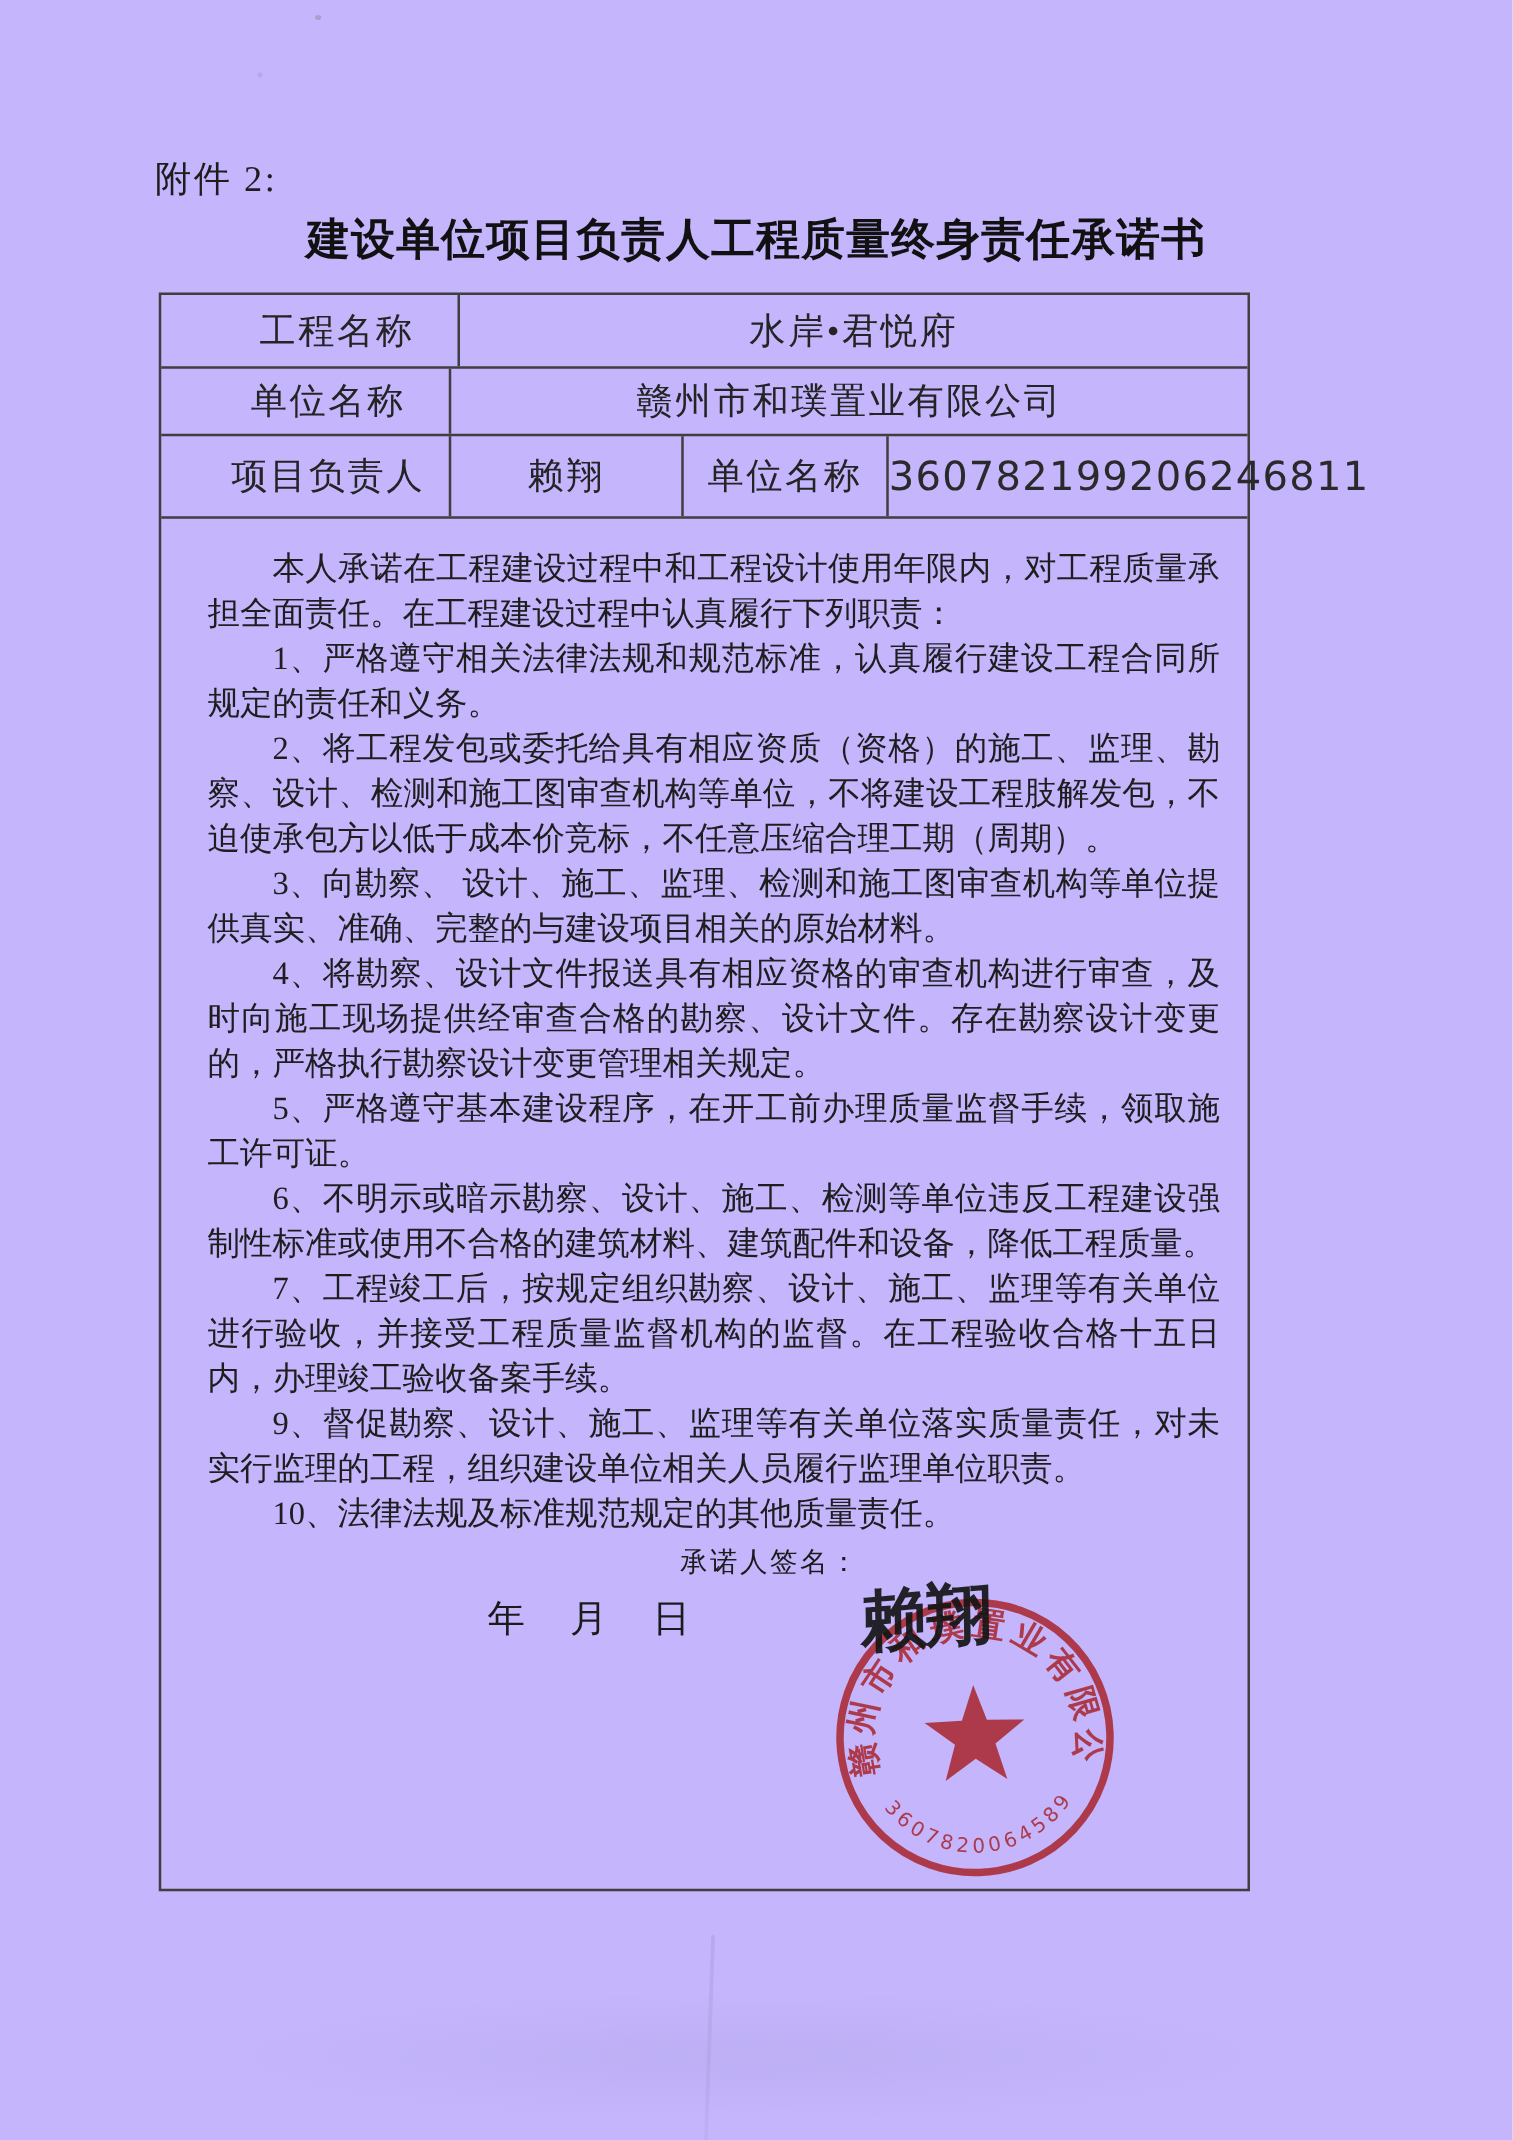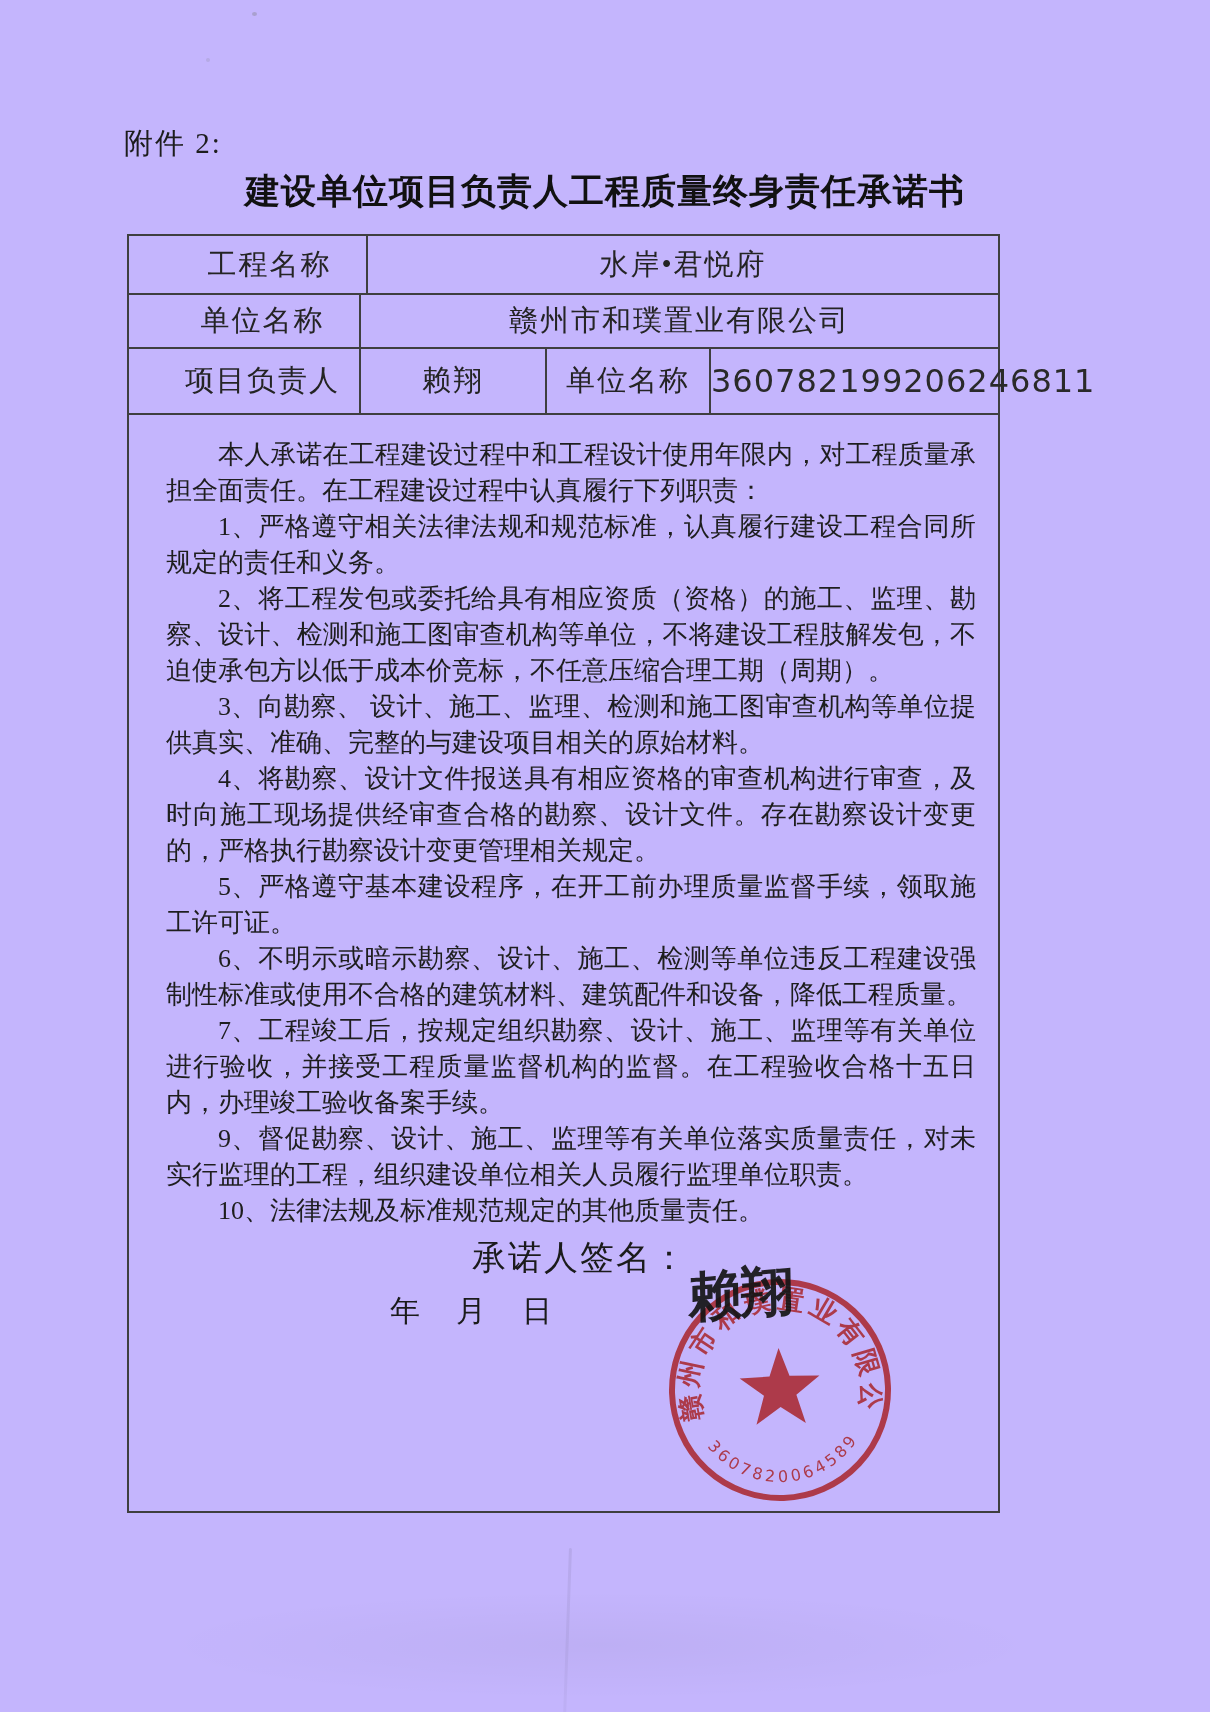--- a/index.html
+++ b/index.html
@@ -62,21 +62,21 @@
   .r4{height:1098px;display:block;position:relative;
       padding:22px 22px 0 22px;box-sizing:border-box;}
 
   .body-p{
     margin:0;text-indent:2em;text-align:justify;
     font-size:26px;line-height:36px;color:#1e1e1e;
   }
 
   .sig-line{
     margin:6px 288px 0 0;text-align:right;
-    font-size:34px;letter-spacing:2px;color:#1b1b1b;white-space:nowrap;
+    font-size:22px;letter-spacing:2px;color:#1b1b1b;white-space:nowrap;
   }
   .date-line{
     margin:10px 200px 0 0;text-align:center;
     font-size:30px;color:#1b1b1b;white-space:nowrap;
   }
   .date-line span + span{margin-left:36px;}
 
   .handwriting{
     position:absolute;left:688px;top:1258px;
     font-size:54px;font-weight:700;color:#151515;

